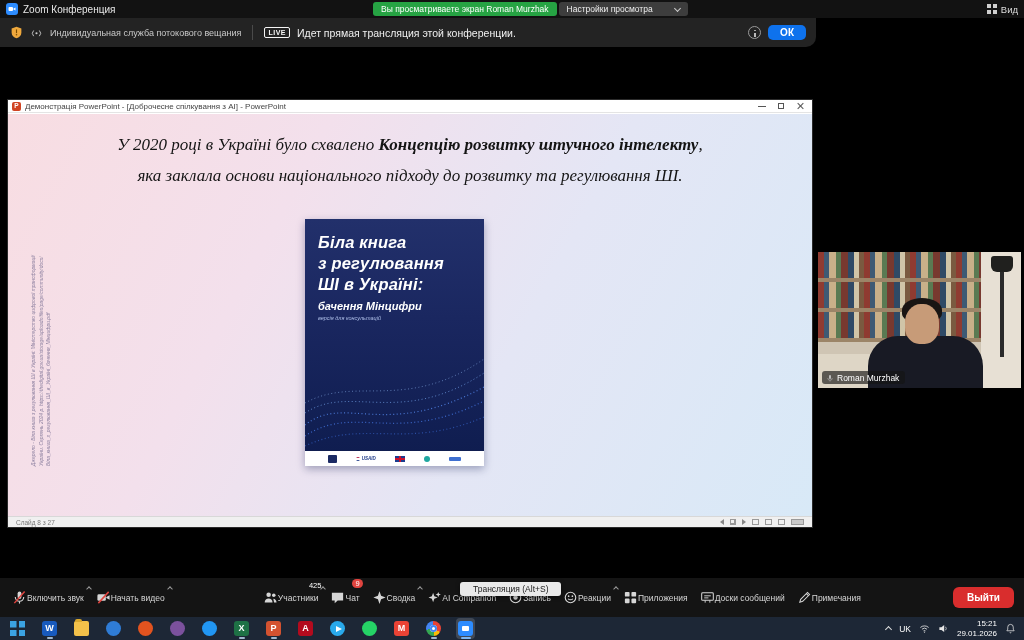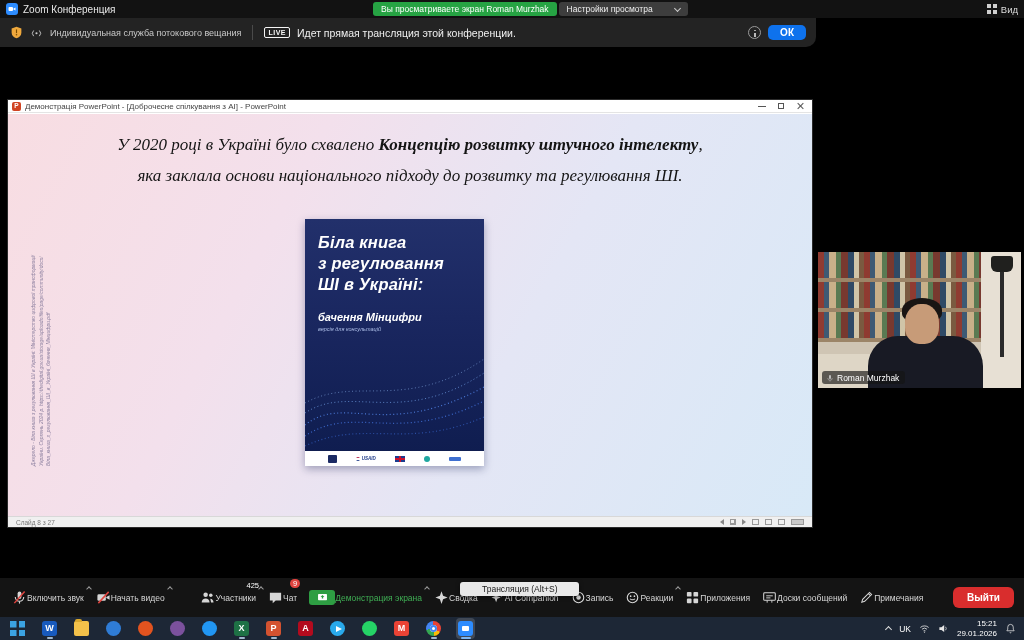--- a/index.html
+++ b/index.html
@@ -47,21 +47,21 @@
   .wc.max::after{content:"";position:absolute;inset:1px;border:1px solid #555;}
   .wc.close::before,.wc.close::after{content:"";position:absolute;left:3.5px;top:0;width:1px;height:8px;background:#555;}
   .wc.close::before{transform:rotate(45deg);}
   .wc.close::after{transform:rotate(-45deg);}
   .slide{position:absolute;top:14px;left:0;width:804px;height:402px;background:linear-gradient(118deg,#f8dde2 0%,#f3e0ec 32%,#e4e6f5 62%,#d8e9f7 100%);overflow:hidden;font-style:italic;}
   .heading{position:absolute;top:16px;left:28px;right:28px;text-align:center;font-family:"Liberation Serif",serif;font-size:17px;color:#141414;line-height:1.8;}
   .source{position:absolute;left:22px;top:352px;width:230px;transform:rotate(-90deg);transform-origin:0 0;font-size:5px;line-height:1.5;color:#8d80a0;}
   .book{position:absolute;left:297px;top:105px;width:179px;height:247px;background:linear-gradient(180deg,#22306b 0%,#1a2760 40%,#0e1c4e 100%);box-shadow:0 3px 8px rgba(20,30,80,.35);}
   .book-inner{position:absolute;top:13px;left:13px;right:8px;}
   .bk-title{font-size:16.5px;font-weight:bold;color:#fff;line-height:1.28;letter-spacing:.2px;}
-  .bk-sub{font-size:11px;font-weight:bold;color:#fff;margin-top:16px;}
+  .bk-sub{font-size:11px;font-weight:bold;color:#fff;margin-top:5px;}
   .bk-note{font-size:5.5px;color:#aebfe8;margin-top:3px;}
   .waves{position:absolute;left:0;bottom:15px;width:100%;height:118px;}
   .book-footer{position:absolute;left:0;right:0;bottom:0;height:15px;background:#fff;display:flex;align-items:center;justify-content:space-evenly;padding:0 4px;}
   .lg-min{width:9px;height:8px;background:#1b2a63;border-radius:1px;}
   .lg-usaid{display:flex;align-items:center;gap:1.5px;font-size:4.5px;font-weight:bold;color:#1f3c88;}
   .lg-usaid::before{content:"";width:4px;height:4px;background:linear-gradient(#b31942 33%,#fff 33% 66%,#1f3c88 66%);border-radius:50%;}
   .lg-uk{width:10px;height:6px;background:
     linear-gradient(#c8102e,#c8102e) 50% 0/2px 100% no-repeat,
     linear-gradient(#c8102e,#c8102e) 0 50%/100% 2px no-repeat,#1a3b8f;}
   .lg-teal{width:6px;height:6px;border-radius:50%;background:#1fa7a0;}
@@ -99,21 +99,21 @@
   .tb-btn{position:relative;display:flex;align-items:center;justify-content:center;height:100%;padding:0 6px;color:#d6d6d6;cursor:pointer;}
   .tb-btn svg{width:15px;height:15px;}
   .tb-label{font-size:8.5px;margin-top:1px;white-space:nowrap;}
   .tb-caret{position:absolute;top:9px;right:-1px;width:4px;height:4px;border-left:1px solid #9c9c9c;border-top:1px solid #9c9c9c;transform:rotate(45deg);}
   .badge{position:absolute;top:3px;right:1px;font-size:7.5px;color:#fff;line-height:9px;padding:0 2px;border-radius:6px;}
   .badge.red{background:#e0443f;top:1px;right:3px;padding:0 3px;}
   .share-ic{width:26px;height:15px;background:#2e9e43;border-radius:3px;display:flex;align-items:center;justify-content:center;}
   .share-ic svg{width:11px;height:11px;}
   .share-btn .tb-label{color:#3fae54;}
   .leave-btn{background:#d92d2d;color:#fff;border:none;font-size:10px;font-weight:bold;padding:5px 14px;border-radius:6px;margin-right:4px;cursor:pointer;}
-  .tooltip{position:absolute;left:460px;top:582px;background:#e9e9e9;color:#1a1a1a;font-size:8.5px;padding:2px 22px;border-radius:3px;z-index:45;box-shadow:0 1px 4px rgba(0,0,0,.5);white-space:nowrap;}
+  .tooltip{position:absolute;left:460px;top:582px;background:#e9e9e9;color:#1a1a1a;font-size:8.5px;padding:2px 13px;border-radius:3px;z-index:45;box-shadow:0 1px 4px rgba(0,0,0,.5);white-space:nowrap;}
 
   
   .taskbar{position:absolute;left:0;bottom:0;width:1024px;height:23px;background:#1d2736;display:flex;align-items:center;padding:0 8px;z-index:50;}
   .tb-apps{display:flex;align-items:center;gap:13px;}
   .tb-app{position:relative;width:19px;height:21px;display:flex;align-items:center;justify-content:center;border-radius:4px;cursor:pointer;}
   .tb-app.active{background:rgba(255,255,255,.16);}
   .tb-glyph{width:15px;height:15px;border-radius:3px;color:#fff;font-size:9px;font-weight:bold;display:flex;align-items:center;justify-content:center;line-height:1;}
   .open-dot{position:absolute;bottom:0;left:50%;transform:translateX(-50%);width:6px;height:2px;border-radius:1px;background:#9fb6cc;}
   .tb-app.active .open-dot{width:10px;background:#7cb6f3;}
   .tb-glyph.start{background:
@@ -295,30 +295,20 @@
         <i class="tb-caret"></i>
         <span class="tb-label">Участники</span>
       </div>
       <div class="tb-btn">
         <svg viewBox="0 0 16 16" fill="#d6d6d6">
             <path d="M2 2.8h12v8.4H8.2L5 14.2v-3H2z"></path>
           </svg>
         <span class="badge red">9</span>
         <span class="tb-label">Чат</span>
       </div>
-      <div class="tb-btn share-btn">
-        <span class="share-ic">
-          <svg viewBox="0 0 16 16">
-              <rect x="1.5" y="3" width="13" height="9" rx="1" fill="#fff"></rect>
-              <path d="M8 4.2l2.8 2.9H9v2.4H7V7.1H5.2z" fill="#2e9e43"></path>
-            </svg>
-        </span>
-        <i class="tb-caret"></i>
-        <span class="tb-label">Демонстрация экрана</span>
-      </div>
       <div class="tb-btn">
         <svg viewBox="0 0 16 16" fill="#d6d6d6">
             <path d="M8 1.2 9.7 6 14.5 8 9.7 9.9 8 14.8 6.3 9.9 1.5 8 6.3 6z"></path>
           </svg>
         <i class="tb-caret"></i>
         <span class="tb-label">Сводка</span>
       </div>
       <div class="tb-btn">
         <svg viewBox="0 0 16 16" fill="#d6d6d6">
             <path d="M6.5 3 7.8 6.6 11.4 8 7.8 9.4 6.5 13 5.2 9.4 1.6 8 5.2 6.6z"></path>

